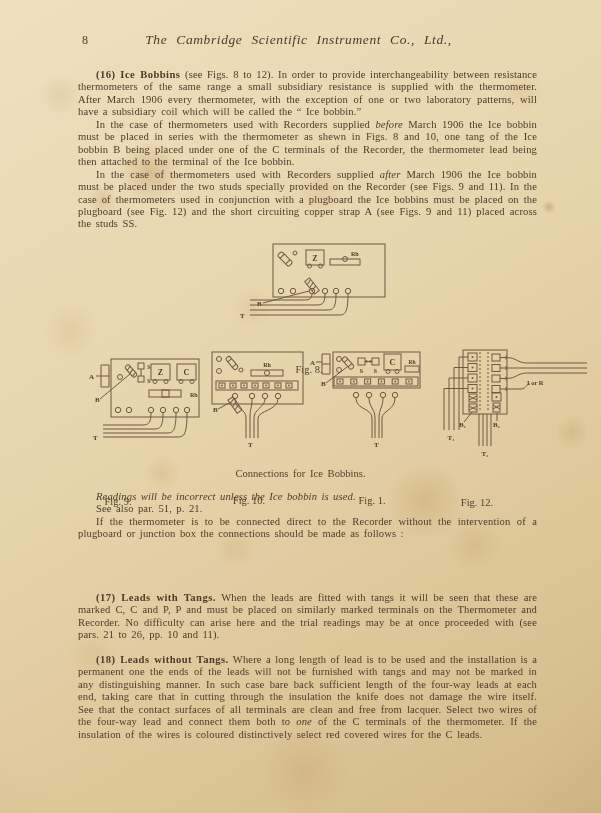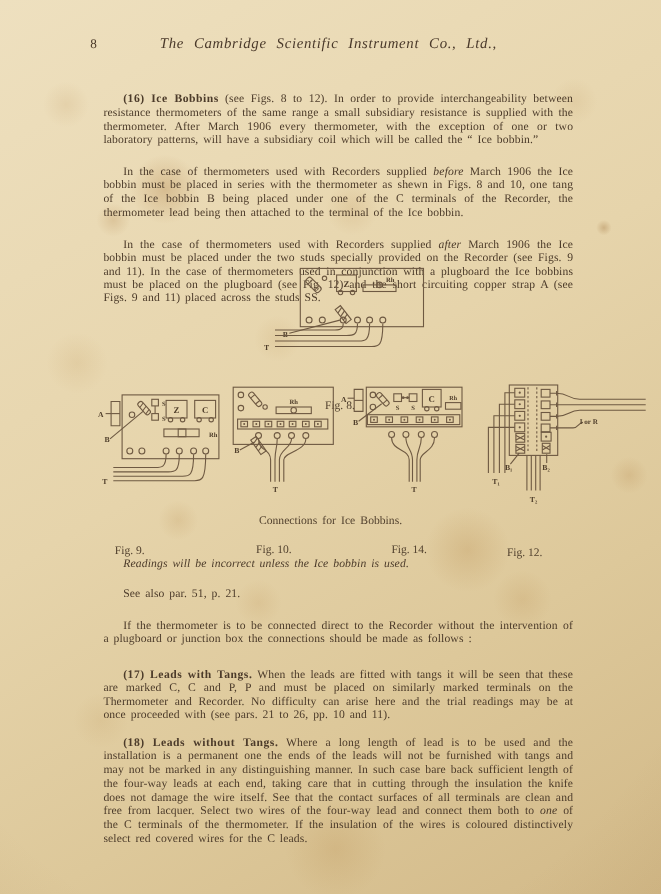--- a/index.html
+++ b/index.html
@@ -23,21 +23,21 @@
       radial-gradient(circle 30px at 252px 308px, rgba(178,130,62,.12), rgba(178,130,62,0) 70%),
       radial-gradient(circle 40px at 70px 330px, rgba(178,130,62,.12), rgba(178,130,62,0) 70%),
       radial-gradient(ellipse 130% 125% at 45% 38%, rgba(0,0,0,0) 55%, rgba(128,82,30,.20) 90%, rgba(108,66,22,.32) 100%),
       linear-gradient(150deg,#eee0bf 0%,#e6d4ab 45%,#ddc89a 72%,#d2b988 100%);
   }
   .pageno{position:absolute;left:82px;top:33px;font-size:12px;}
   .title{position:absolute;left:0;right:4px;top:32px;text-align:center;
          font-style:italic;font-size:13.5px;letter-spacing:.6px;word-spacing:5px;color:#4a392a;}
   .txt{position:absolute;left:78px;width:459px;text-align:justify;
        font-size:10.6px;line-height:12.45px;letter-spacing:.12px;word-spacing:1.6px;}
-  .txt p{margin:16px;text-indent:18px;}
+  .txt p{margin:0;text-indent:18px;}
   .b{font-weight:bold;letter-spacing:.45px;}
   .i{font-style:italic;}
   .fig{position:absolute;}
   svg{display:block;overflow:visible;}
   .dln{stroke:#6e5942;fill:none;stroke-width:1;}
   .dfill{fill:#6e5942;stroke:none;}
   text.dlb{fill:#4e3d2a;font-family:"Liberation Serif",serif;font-weight:bold;stroke:none;}
   .figcap{position:absolute;width:50px;text-align:center;font-size:10.5px;color:#53422f;margin-top:40px;}
   .groupcap{position:absolute;left:0;right:0;top:468px;text-align:center;
             font-size:10.6px;color:#53422f;word-spacing:2px;}
@@ -258,21 +258,21 @@
       <line x1="18" y1="33" x2="39" y2="17" class="dln"></line>
       <g class="dln">
         <path d="M48,48 C48,60 64,58 64,68 L64,88"></path>
         <path d="M61,48 C61,57 67,59 67,68 L67,88"></path>
         <path d="M75,48 C75,57 71,59 71,68 L71,88"></path>
         <path d="M87,48 C87,60 74,61 74,68 L74,88"></path>
       </g>
       <text x="66" y="97" font-size="7" class="dlb">T</text>
     </svg>
   </div>
-  <div class="figcap" style="left:347px;top:455px;">Fig. 14.</div>
+  <div class="figcap" style="left:347px;top:455px;">Fig. 1.</div>
 
   <div class="fig" style="left:435px;top:346px;">
     <svg width="160" height="116" viewBox="0 0 160 116">
       <rect x="28" y="4" width="44" height="64" class="dln"></rect>
       <line x1="45" y1="6" x2="45" y2="66" class="dln" stroke-dasharray="2,2"></line>
       <line x1="53" y1="6" x2="53" y2="66" class="dln" stroke-dasharray="2,2"></line>
       <g>
         <rect x="33" y="7" width="9" height="8" class="dln"></rect>
           <circle cx="37.5" cy="11" r="1" class="dfill"></circle>
         <rect x="33" y="17.5" width="9" height="8" class="dln"></rect>

